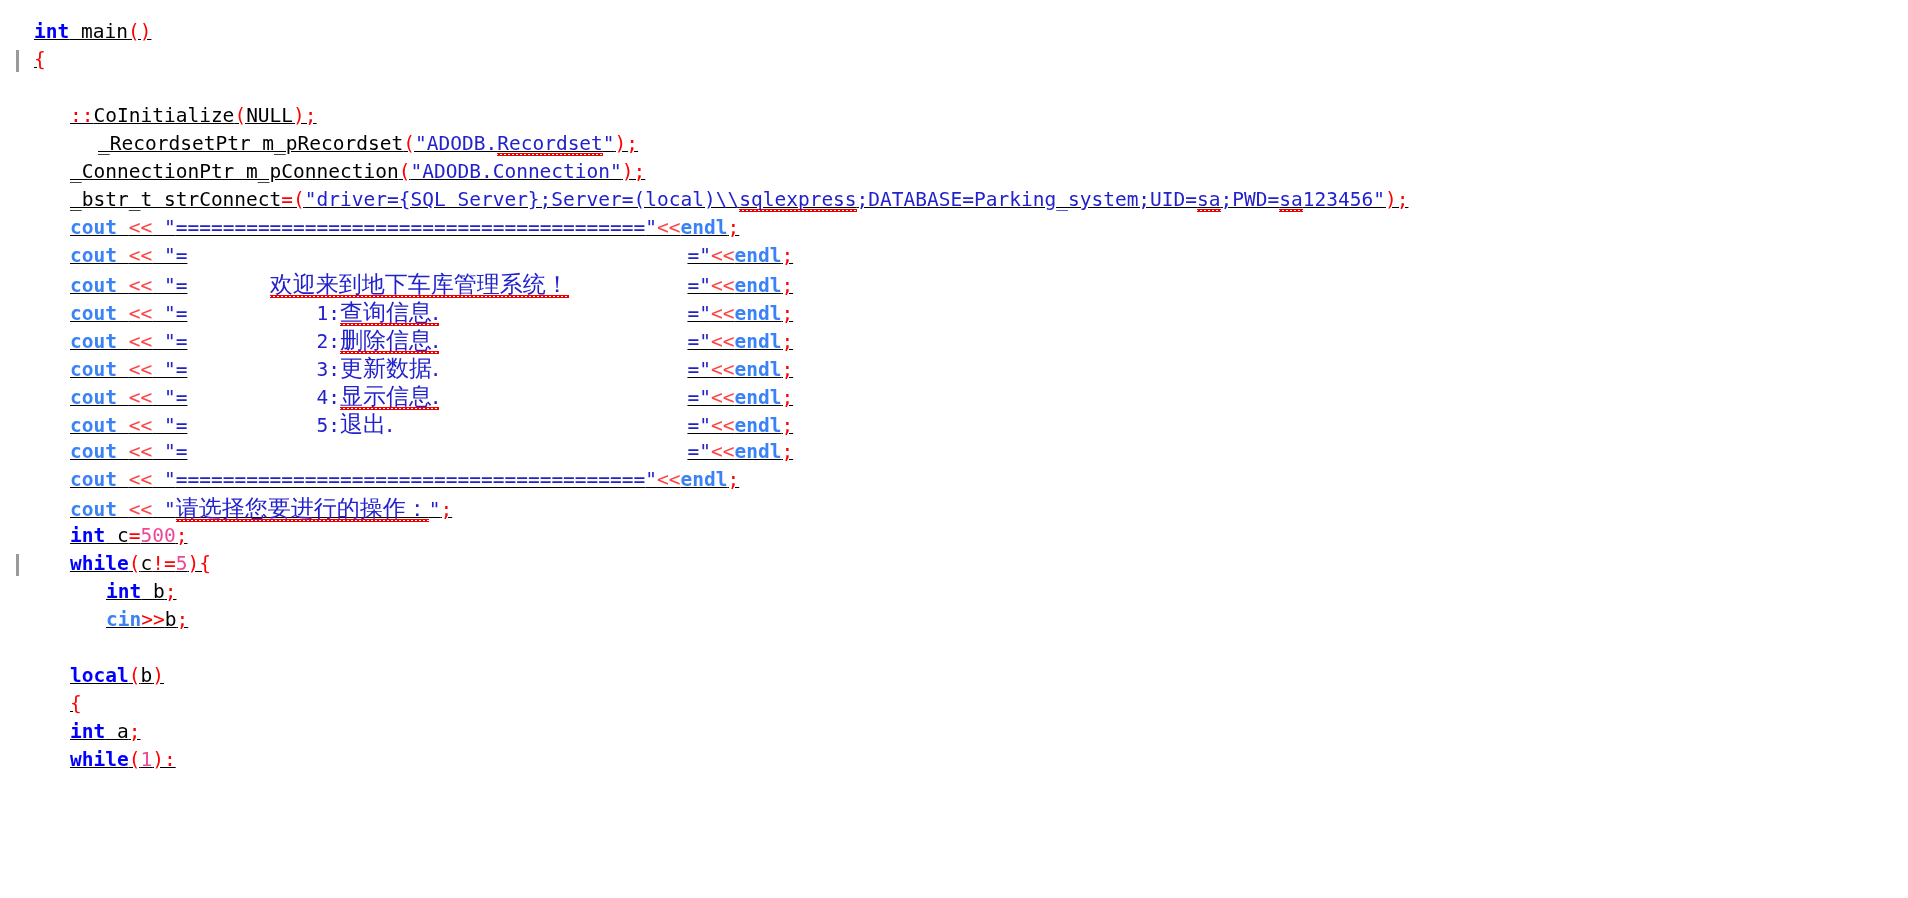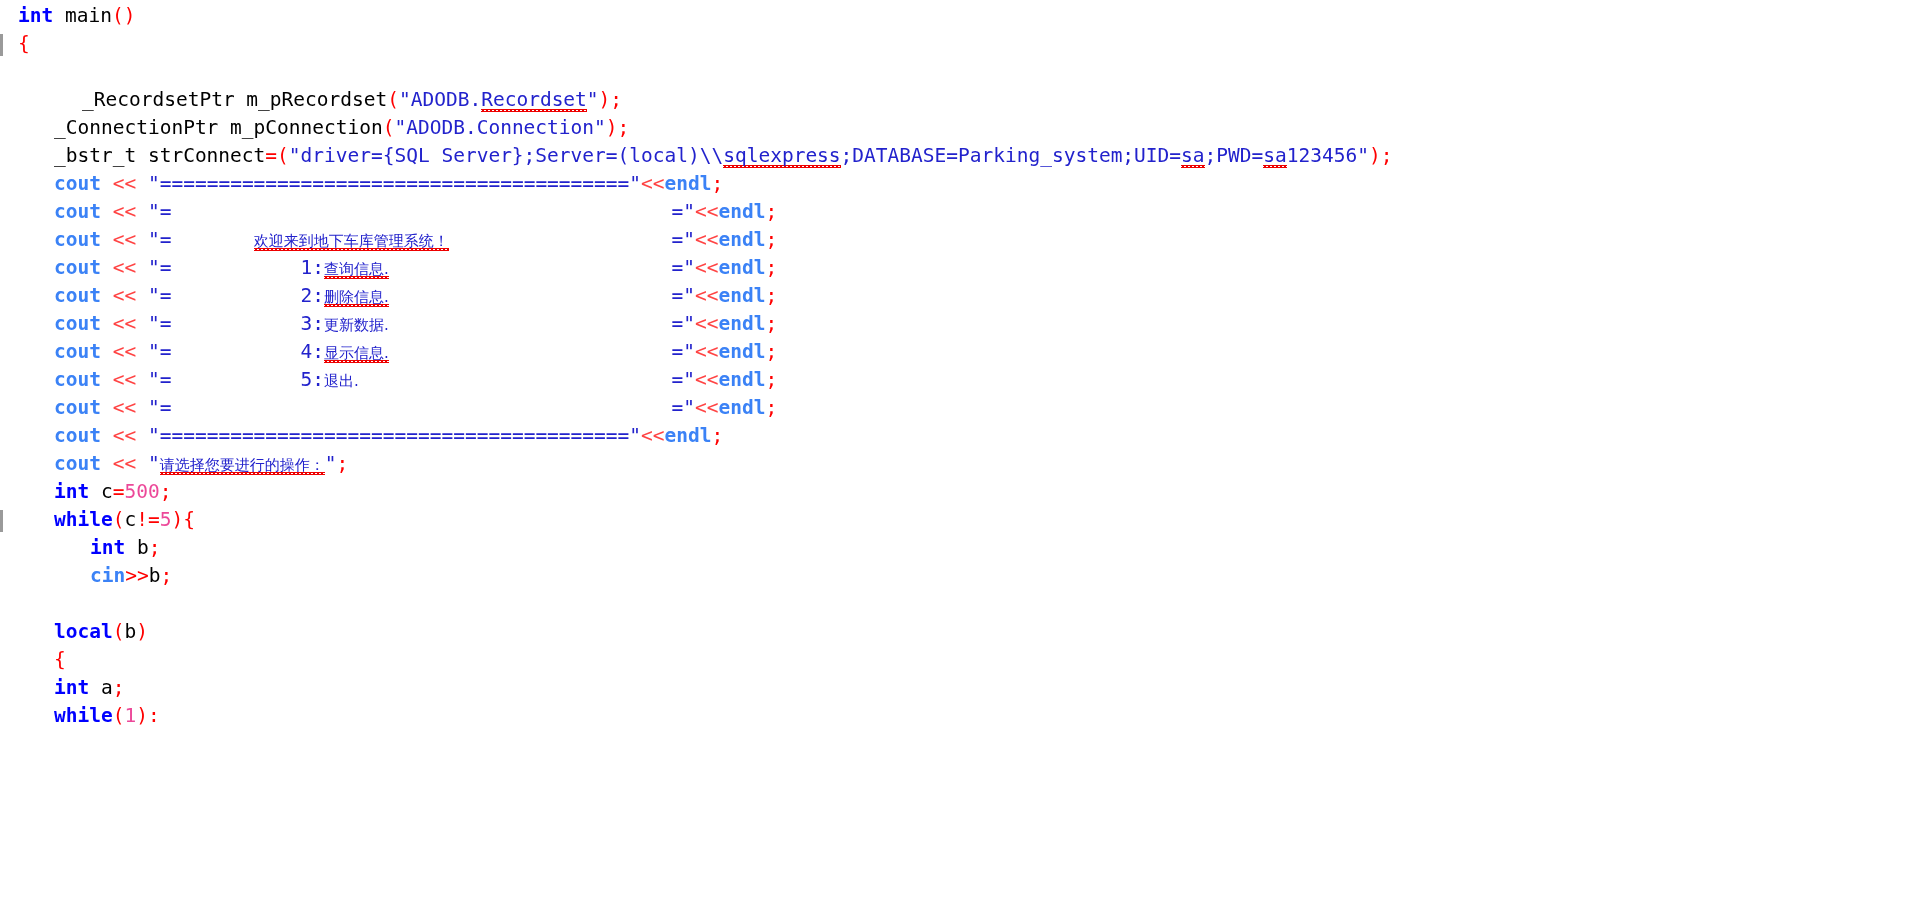--- a/index.html
+++ b/index.html
@@ -7,22 +7,23 @@
   body{
     width:1908px;height:898px;
     background:#ffffff;
     font-family:"DejaVu Sans Mono","Liberation Mono",monospace;
     overflow:hidden;
   }
   #editor{
     position:relative;
     width:1908px;height:714px;
     background:#ffffff;
-    padding:0;
+    padding:16px;
     box-sizing:border-box;
+    text-decoration:underline;
   }
   .code-area{
     position:relative;
     padding-top:2px;
     padding-left:0px;
   }
   .line{
     height:28px;
     line-height:28px;
     font-size:19.5px;
@@ -38,21 +39,21 @@
     background:#9a9a9a;
   }
   
   .kw       { color:#0000ff; font-weight:bold; }
   .id       { color:#000000; }
   .punct    { color:#ff0000; }
   .str      { color:#2222cc; }
   .num      { color:#ec4899; }
   .iostream { color:#3b82f6; font-weight:bold; }
   .op       { color:#ff4444; }
-  .cjk      { color:#2222cc; font-family:"DejaVu Sans","Liberation Sans",sans-serif; font-size:15px; }
+  .cjk      { color:#2222cc; font-family:"DejaVu Sans","Liberation Sans",sans-serif; font-size:23px; }
   .plain    { color:#000000; }
   .brace    { color:#ff0000; }
   
   .squig{
     position:relative;
     text-decoration:none;
     background-repeat:repeat-x;
     background-position:0 100%;
     background-size:4px 3px;
     background-image:
@@ -63,20 +64,21 @@
   .sep{ color:#2222cc; }
 </style>
 </head>
 <body>
 
 <div id="editor">
   <div class="code-area" id="codeArea">
       <div class="line" style="padding-left: 18px;"><span class="kw">int</span><span class="plain"> </span><span class="id">main</span><span class="punct">()</span></div>
       <div class="line" style="padding-left: 18px;"><span class="changebar" style="top: 4px; height: 22px;"></span><span class="brace">{</span></div>
       <div class="line" style="padding-left: 18px;"></div>
+      <div class="line" style="padding-left: 54px;"><span class="punct">::</span><span class="id">CoInitialize</span><span class="punct">(</span><span class="id">NULL</span><span class="punct">);</span></div>
       <div class="line" style="padding-left: 54px; margin-left: 28px;"><span class="id">_RecordsetPtr m_pRecordset</span><span class="punct">(</span><span class="str">"ADODB.</span><span class="str squig">Recordset</span><span class="str">"</span><span class="punct">);</span></div>
       <div class="line" style="padding-left: 54px;"><span class="id">_ConnectionPtr m_pConnection</span><span class="punct">(</span><span class="str">"ADODB.Connection"</span><span class="punct">);</span></div>
       <div class="line" style="padding-left: 54px;"><span class="id">_bstr_t strConnect</span><span class="punct">=(</span><span class="str">"driver={SQL Server};Server=(local)\\</span><span class="str squig">sqlexpress</span><span class="str">;DATABASE=Parking_system;UID=</span><span class="str squig">sa</span><span class="str">;PWD=</span><span class="str squig">sa</span><span class="str">123456"</span><span class="punct">);</span></div>
       <div class="line" style="padding-left: 54px;"><span class="iostream">cout</span><span class="plain"> </span><span class="op">&lt;&lt;</span><span class="plain"> </span><span class="str">"</span><span class="sep">========================================</span><span class="str">"</span><span class="op">&lt;&lt;</span><span class="iostream">endl</span><span class="punct">;</span></div>
       <div class="line" style="padding-left: 54px;"><span class="iostream">cout</span><span class="plain"> </span><span class="op">&lt;&lt;</span><span class="plain"> </span><span class="str">"=</span><span class="str" style="display: inline-block; width: 500px; white-space: pre;"></span><span class="str">="</span><span class="op">&lt;&lt;</span><span class="iostream">endl</span><span class="punct">;</span></div>
       <div class="line" style="padding-left: 54px;"><span class="iostream">cout</span><span class="plain"> </span><span class="op">&lt;&lt;</span><span class="plain"> </span><span class="str">"=</span><span class="str" style="display: inline-block; width: 500px; white-space: pre;">       <span class="cjk squig">欢迎来到地下车库管理系统！</span></span><span class="str">="</span><span class="op">&lt;&lt;</span><span class="iostream">endl</span><span class="punct">;</span></div>
       <div class="line" style="padding-left: 54px;"><span class="iostream">cout</span><span class="plain"> </span><span class="op">&lt;&lt;</span><span class="plain"> </span><span class="str">"=</span><span class="str" style="display: inline-block; width: 500px; white-space: pre;">           1:<span class="cjk squig">查询信息.</span></span><span class="str">="</span><span class="op">&lt;&lt;</span><span class="iostream">endl</span><span class="punct">;</span></div>
       <div class="line" style="padding-left: 54px;"><span class="iostream">cout</span><span class="plain"> </span><span class="op">&lt;&lt;</span><span class="plain"> </span><span class="str">"=</span><span class="str" style="display: inline-block; width: 500px; white-space: pre;">           2:<span class="cjk squig">删除信息.</span></span><span class="str">="</span><span class="op">&lt;&lt;</span><span class="iostream">endl</span><span class="punct">;</span></div>
       <div class="line" style="padding-left: 54px;"><span class="iostream">cout</span><span class="plain"> </span><span class="op">&lt;&lt;</span><span class="plain"> </span><span class="str">"=</span><span class="str" style="display: inline-block; width: 500px; white-space: pre;">           3:<span class="cjk">更新数据.</span></span><span class="str">="</span><span class="op">&lt;&lt;</span><span class="iostream">endl</span><span class="punct">;</span></div>
       <div class="line" style="padding-left: 54px;"><span class="iostream">cout</span><span class="plain"> </span><span class="op">&lt;&lt;</span><span class="plain"> </span><span class="str">"=</span><span class="str" style="display: inline-block; width: 500px; white-space: pre;">           4:<span class="cjk squig">显示信息.</span></span><span class="str">="</span><span class="op">&lt;&lt;</span><span class="iostream">endl</span><span class="punct">;</span></div>

